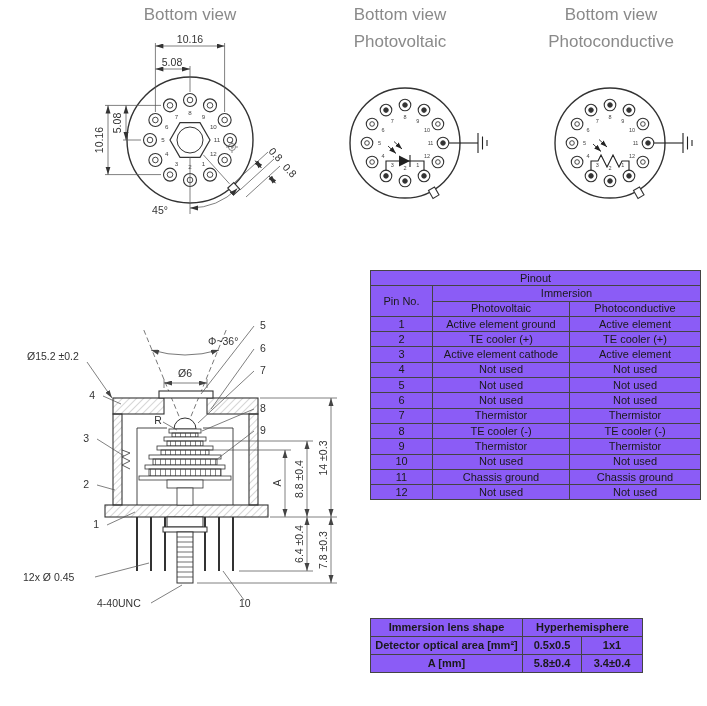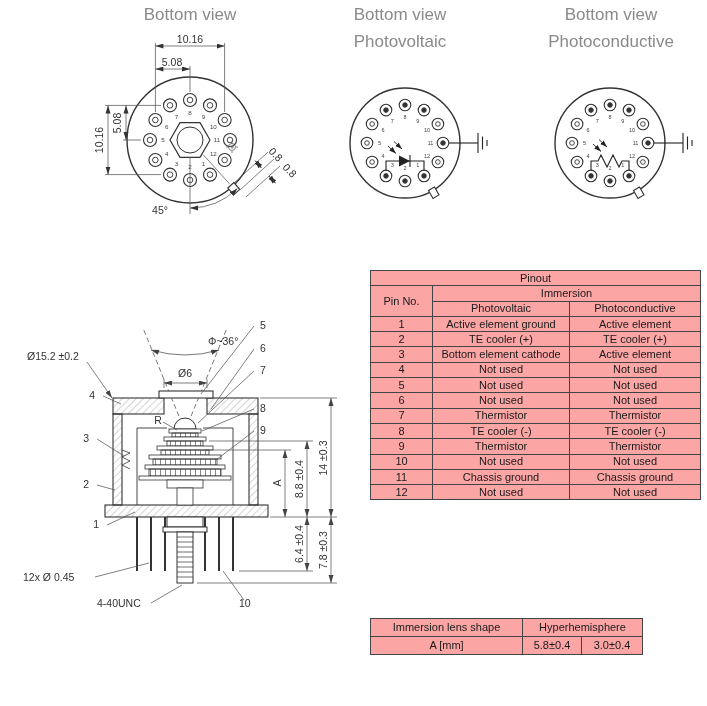--- a/index.html
+++ b/index.html
@@ -11,24 +11,24 @@
   .t3{left:515px;top:1px;width:192px;}
   svg{position:absolute;}
   .v1{left:50px;top:30px;}
   .v2{left:330px;top:80px;}
   .v3{left:540px;top:80px;}
   .sec{left:15px;top:300px;}
   svg text{font-family:"Liberation Sans",sans-serif;}
   .tblwrap{position:absolute;}
   .pinoutwrap{left:370px;top:270px;}
   .lenswrap{left:370px;top:618px;}
-  table.tbl{border-collapse:collapse;background:#fca5a5;}
+  table.tbl{border-collapse:collapse;background:#8b5cf6;}
   table.tbl td{border:1px solid #444;font-weight:400;color:#1a1a1a;text-align:center;
                padding:0 2px;font-size:11px;line-height:13px;height:14.3px;}
-  table.lens td{height:17px;}
+  table.lens td{height:17px;font-weight:bold;}
 </style>
 </head>
 <body>
 
 <div class="page">
 
   <div class="view-title t1">
     <div>Bottom view</div>
   </div>
   <div class="view-title t2">
@@ -405,21 +405,21 @@
             <td>Active element ground</td>
             <td>Active element</td>
           </tr>
       <tr>
             <td>2</td>
             <td>TE cooler (+)</td>
             <td>TE cooler (+)</td>
           </tr>
       <tr>
             <td>3</td>
-            <td>Bottom element cathode</td>
+            <td>Active element cathode</td>
             <td>Active element</td>
           </tr>
       <tr>
             <td>4</td>
             <td>Not used</td>
             <td>Not used</td>
           </tr>
       <tr>
             <td>5</td>
             <td>Not used</td>
@@ -470,21 +470,26 @@
           <col style="width:152px">
           <col style="width:59px">
           <col style="width:61px">
         </colgroup>
       <tbody>
           <tr>
         <td>Immersion lens shape</td>
         <td colspan="2">Hyperhemisphere</td>
       </tr>
       <tr>
+            <td>Detector optical area [mm²]</td>
+            <td>0.5x0.5</td>
+            <td>1x1</td>
+          </tr>
+      <tr>
             <td>A [mm]</td>
             <td>5.8±0.4</td>
-            <td>3.0±0.4</td>
+            <td>3.4±0.4</td>
           </tr>
     </tbody>
       </table>
   </div>
 
 </div>
 
 </body></html>

